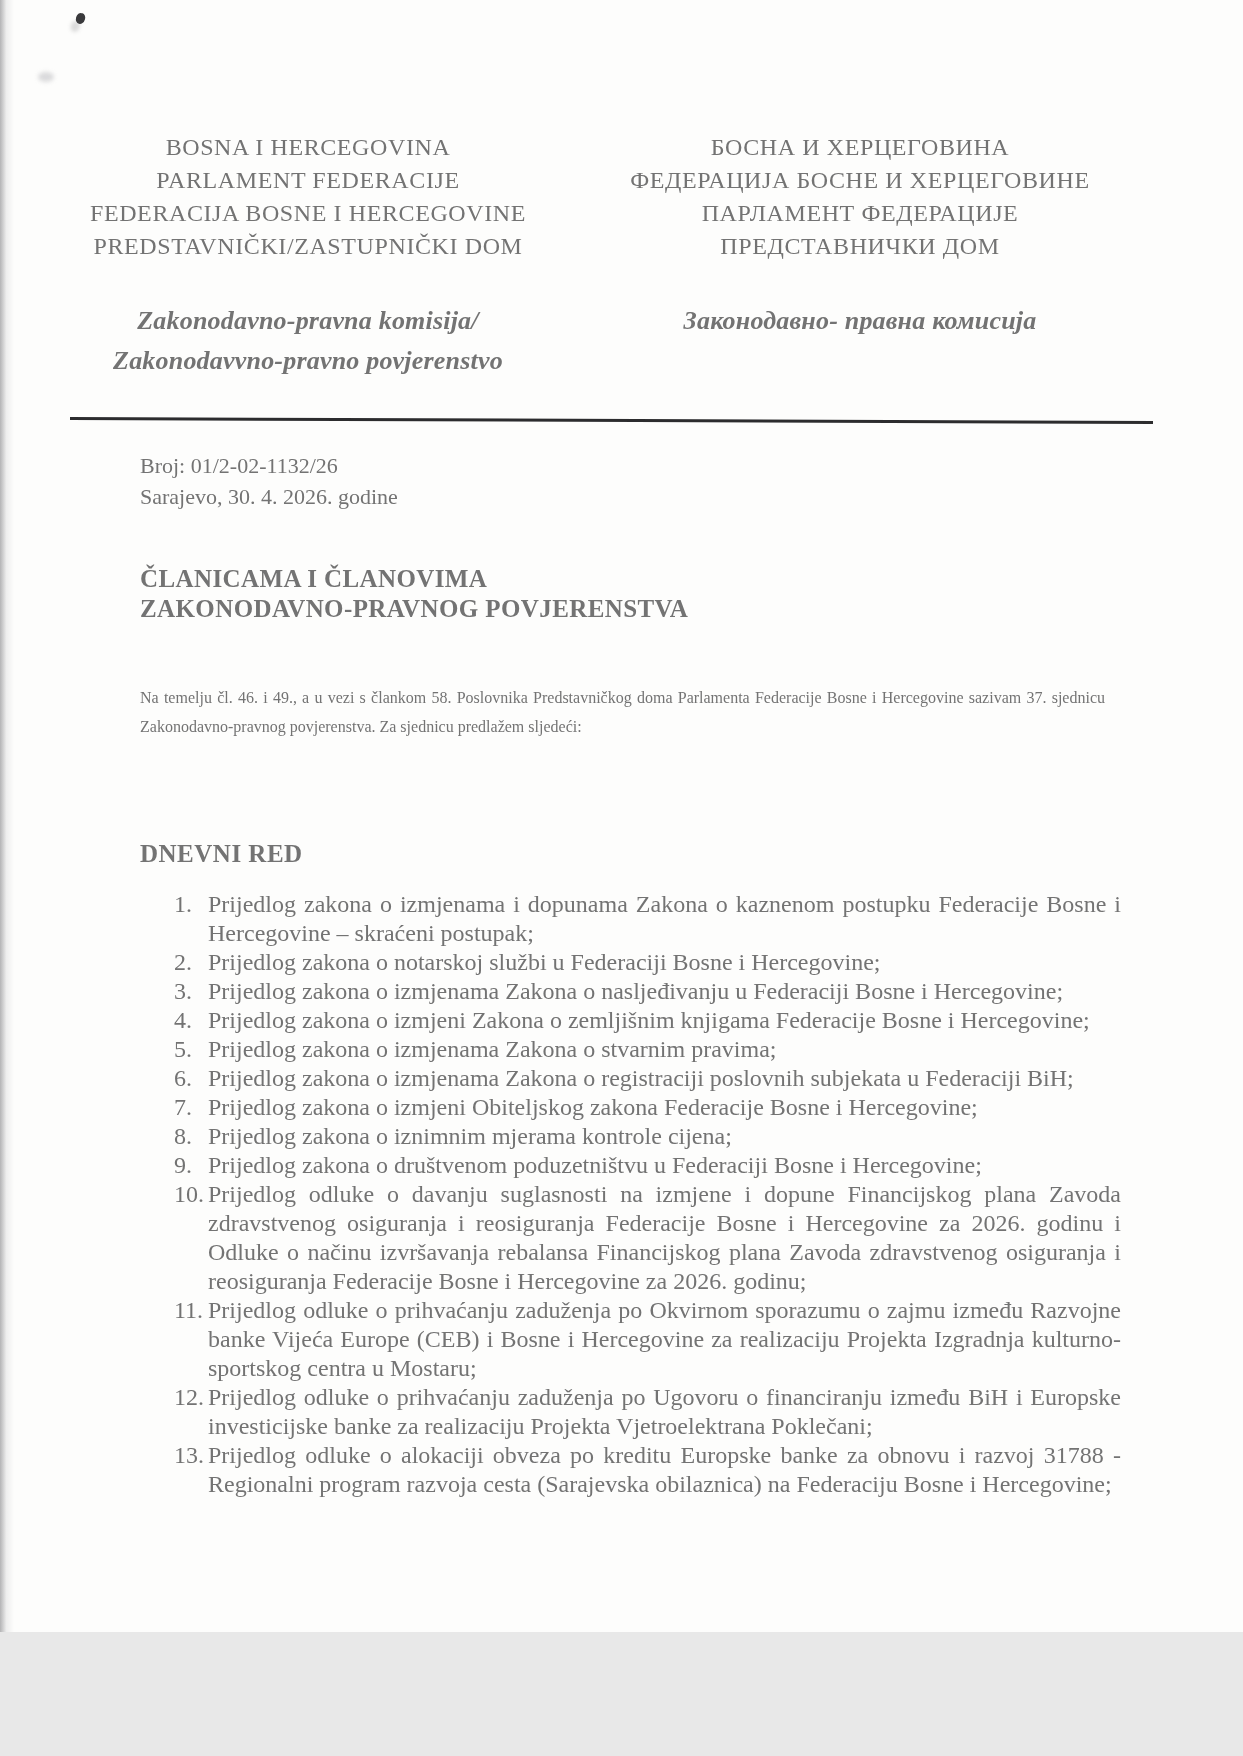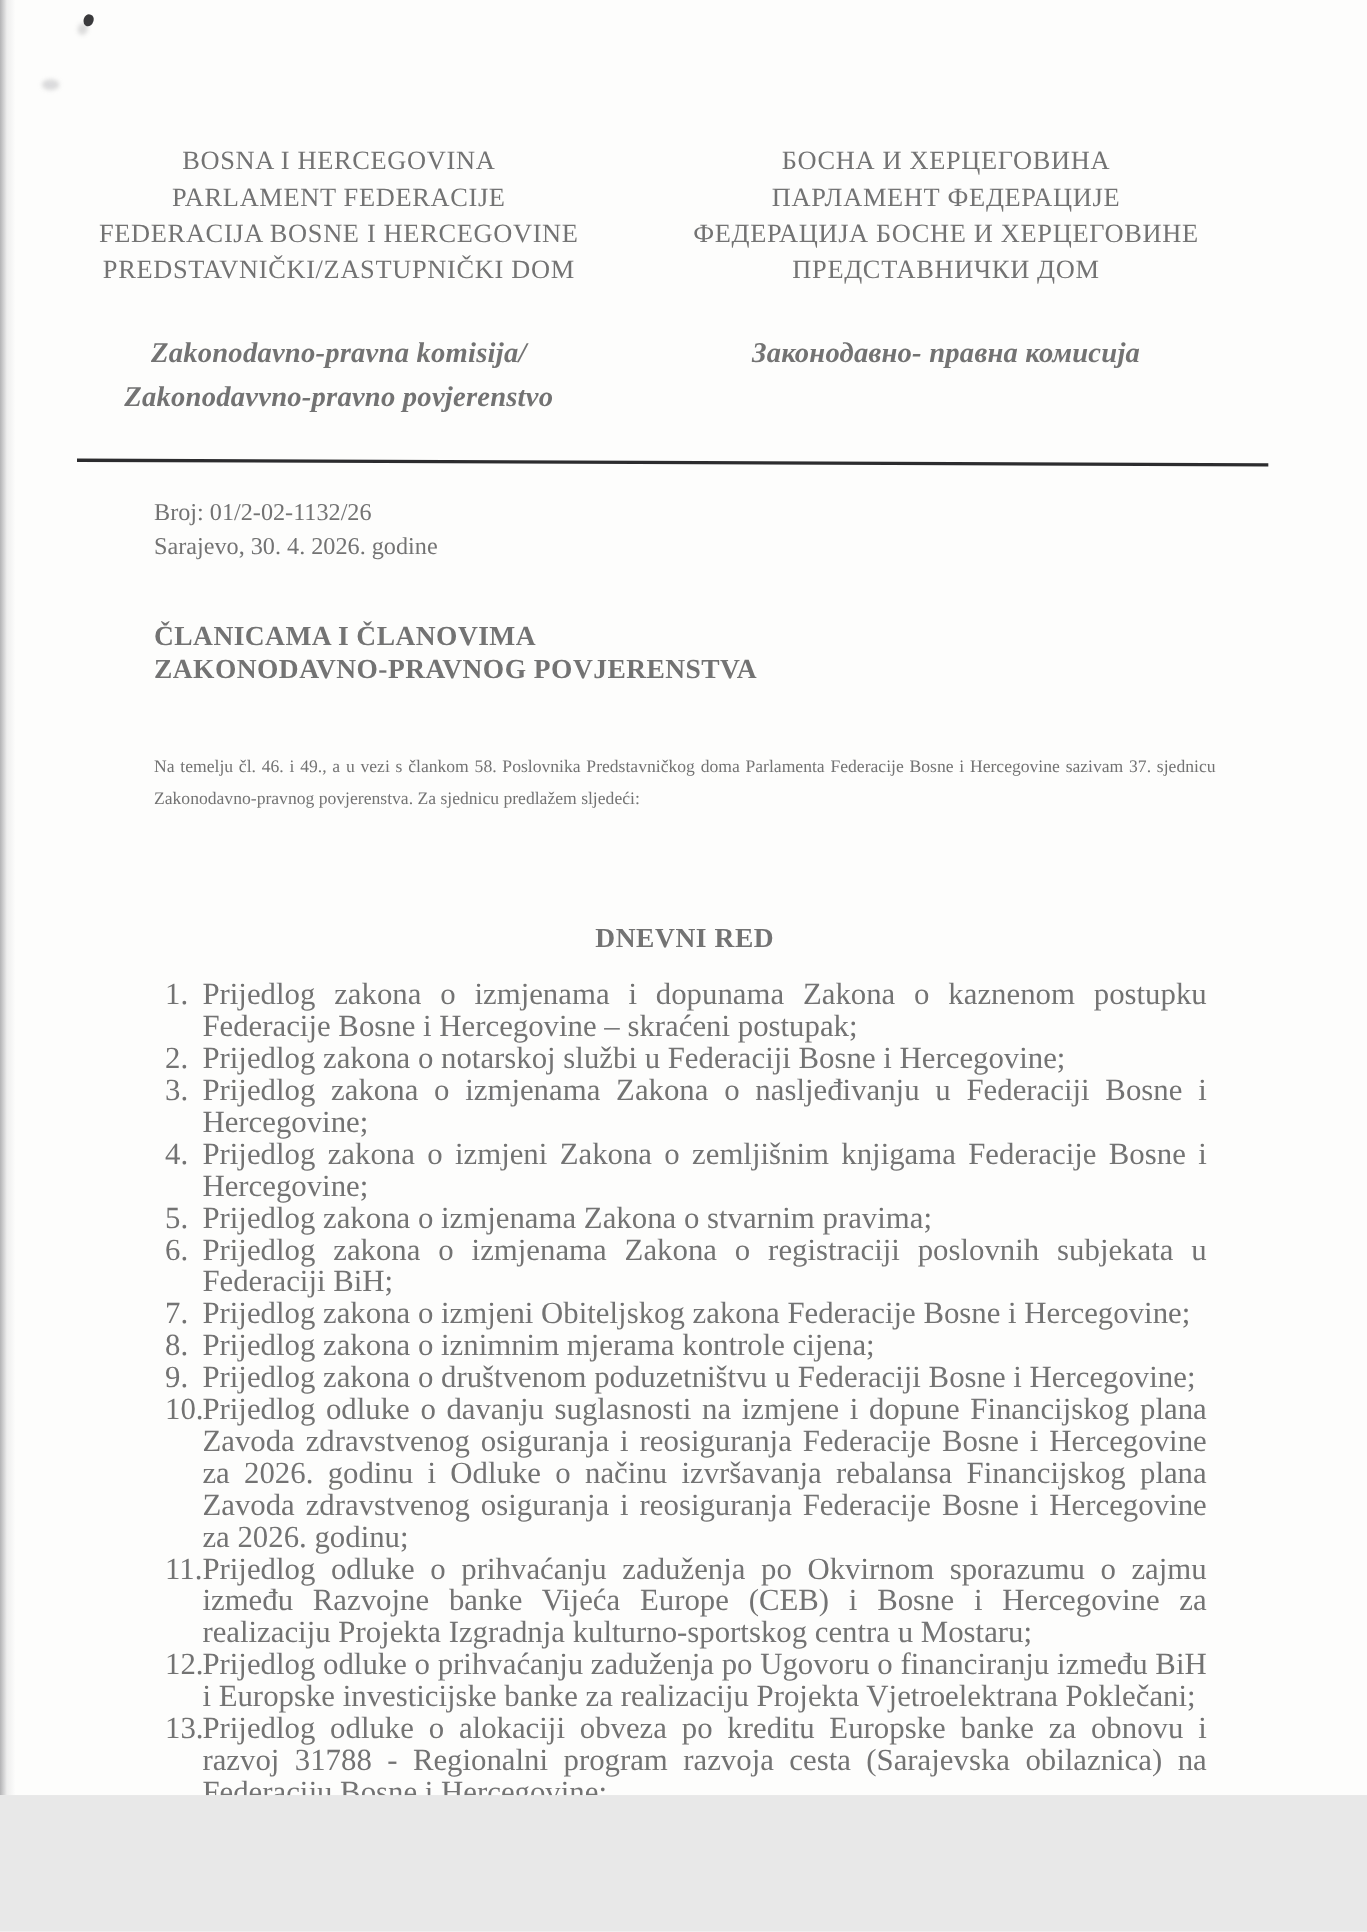--- a/index.html
+++ b/index.html
@@ -99,32 +99,32 @@
   }
   .agenda-title {
     position: absolute;
     top: 840px;
     left: 140px;
     width: 965px;
     margin: 0;
     font-size: 25px;
     font-weight: bold;
     letter-spacing: 0.5px;
-    text-align: center;
+    text-align: left;
   }
   .agenda-list {
     position: absolute;
     top: 890px;
-    left: 132px;
+    left: 156px;
     width: 965px;
     margin: 0;
     padding: 0;
     list-style: none;
     counter-reset: agenda;
-    font-size: 28px;
+    font-size: 24px;
     line-height: 29px;
   }
   .agenda-list li {
     position: relative;
     padding-left: 52px;
     text-align: justify;
     counter-increment: agenda;
   }
   .agenda-list li::before {
     content: counter(agenda) ".";
@@ -152,22 +152,22 @@
     <div>FEDERACIJA BOSNE I HERCEGOVINE</div>
     <div>PREDSTAVNIČKI/ZASTUPNIČKI DOM</div>
     <div class="committee">
       <div>Zakonodavno-pravna komisija/</div>
       <div>Zakonodavvno-pravno povjerenstvo</div>
     </div>
   </div>
 
   <div class="header-col header-right">
     <div>БОСНА И ХЕРЦЕГОВИНА</div>
+    <div>ФЕДЕРАЦИЈА БОСНЕ И ХЕРЦЕГОВИНЕ</div>
     <div>ПАРЛАМЕНТ ФЕДЕРАЦИЈЕ</div>
-    <div>ФЕДЕРАЦИЈА БОСНЕ И ХЕРЦЕГОВИНЕ</div>
     <div>ПРЕДСТАВНИЧКИ ДОМ</div>
     <div class="committee">
       <div>Законодавно- правна комисија</div>
     </div>
   </div>
 
   <div class="divider"></div>
 
   <div class="doc-meta">
     <div>Broj: 01/2-02-1132/26</div>

